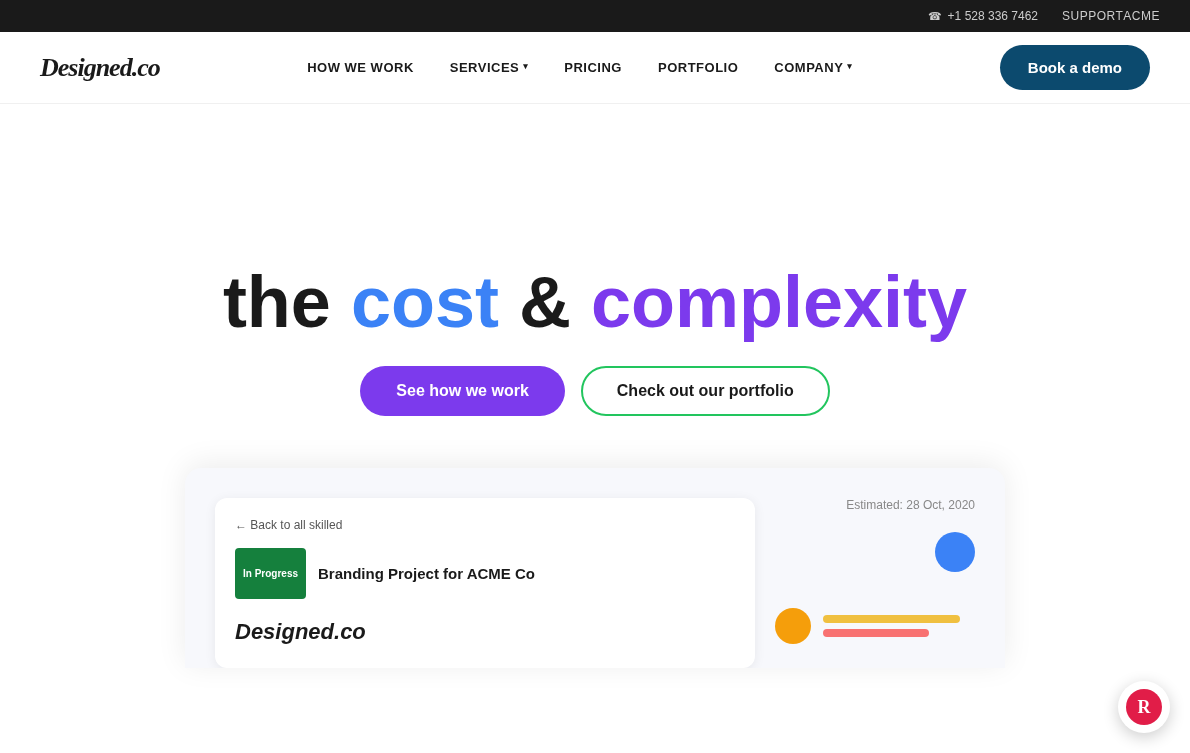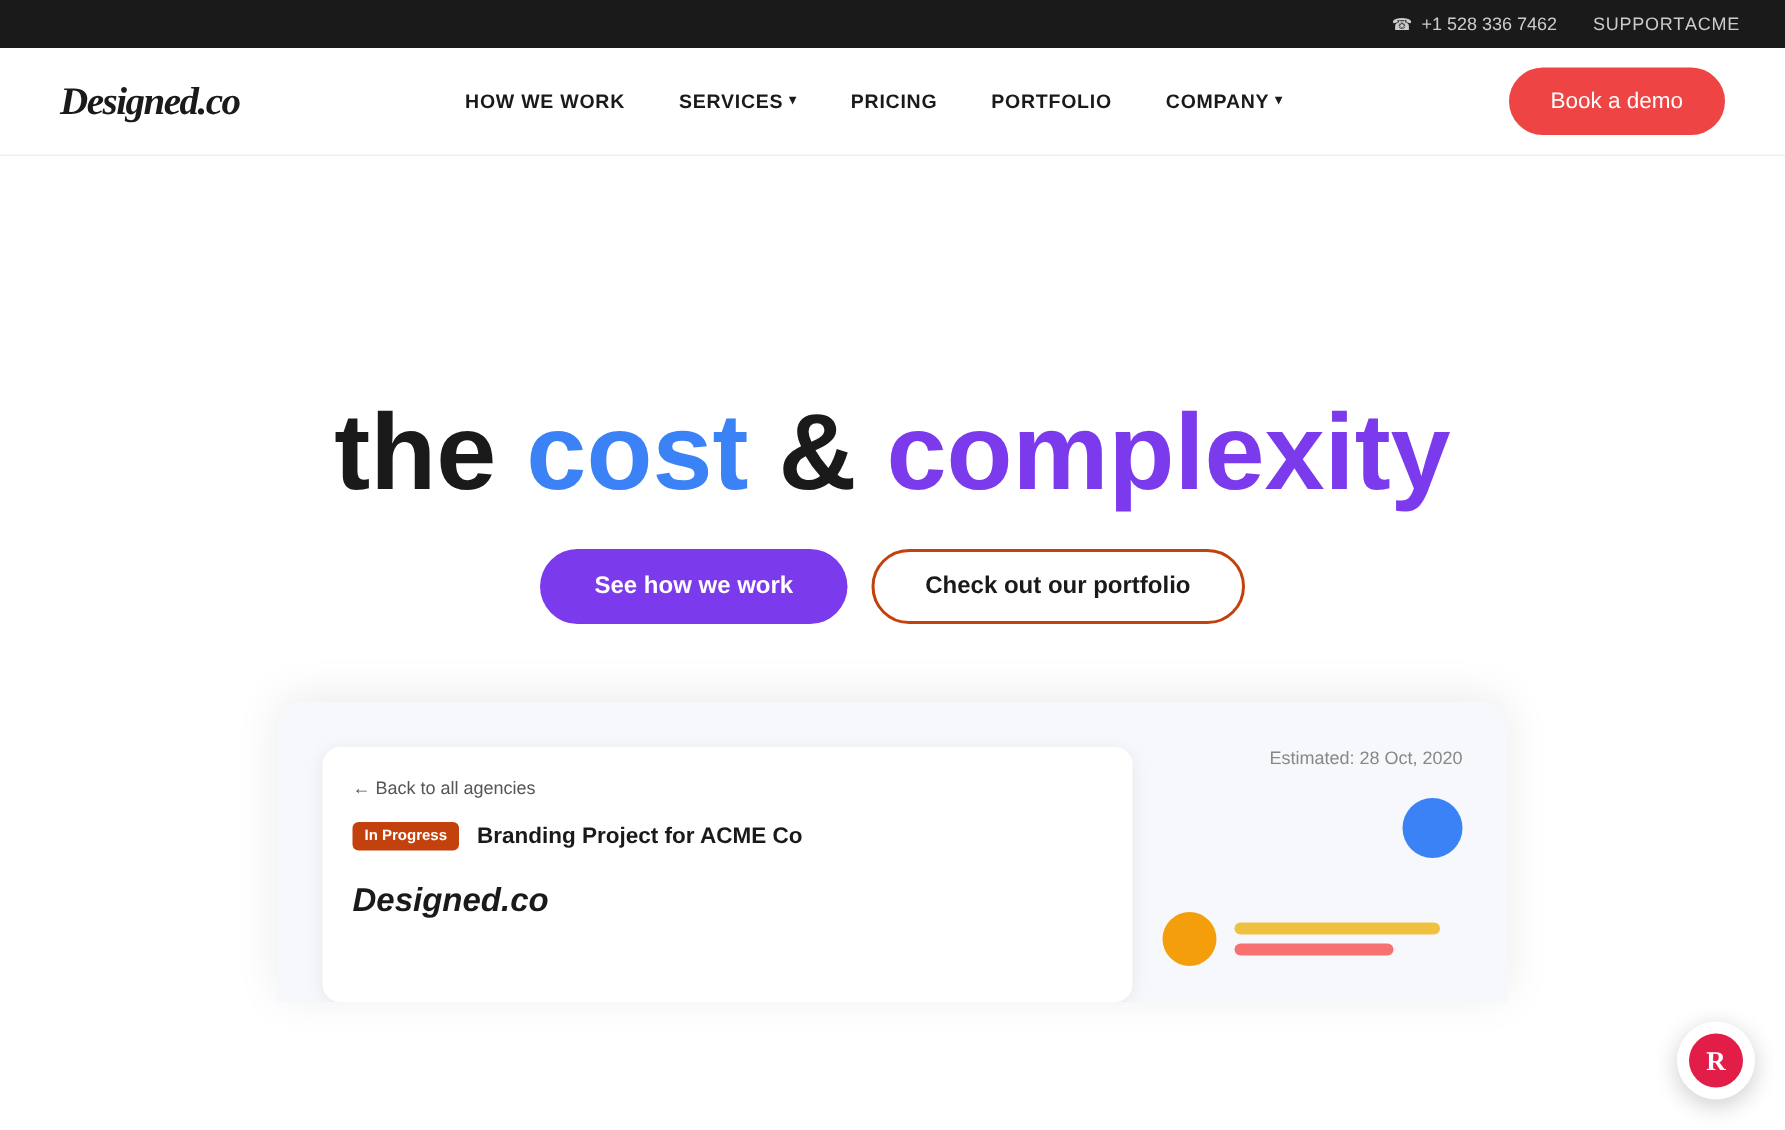--- a/index.html
+++ b/index.html
@@ -77,27 +77,27 @@
       cursor: pointer;
       display: flex;
       gap: 4px;
     }
     .nav-item .chevron {
       font-size: 9px;
       margin-top: 1px;
     }
 
     .book-demo-btn {
-      background: #ef4444;
+      background: #0c4a6e;
       color: #fff;
       border: none;
       border-radius: 30px;
       padding: 14px 28px;
       font-size: 15px;
-      font-weight: 400;
+      font-weight: 700;
       cursor: pointer;
       white-space: nowrap;
     }
 
     
     .hero {
       text-align: center;
       padding: 80px 40px 40px;
       max-width: 900px;
       margin: 0 auto;
@@ -135,21 +135,21 @@
       border: none;
       border-radius: 30px;
       padding: 16px 36px;
       font-size: 16px;
       font-weight: 600;
       cursor: pointer;
     }
     .btn-secondary {
       background: #fff;
       color: #1a1a1a;
-      border: 2px solid #c2410c;
+      border: 2px solid #22c55e;
       border-radius: 30px;
       padding: 14px 34px;
       font-size: 16px;
       font-weight: 600;
       cursor: pointer;
     }
 
     
     .dashboard-preview {
       position: relative;
@@ -180,25 +180,25 @@
       align-items: center;
       gap: 4px;
     }
     .dash-project-row {
       display: flex;
       align-items: center;
       gap: 12px;
       margin-bottom: 20px;
     }
     .dash-badge {
-      background: #c2410c;
+      background: #15803d;
       color: #fff;
       font-size: 10px;
       font-weight: 700;
-      padding: 4px 8px;
+      padding: 20px 8px;
       border-radius: 4px;
     }
     .dash-project-title {
       font-size: 15px;
       font-weight: 700;
       color: #1a1a1a;
     }
     .dash-logo-area {
       display: flex;
       align-items: center;
@@ -338,21 +338,21 @@
     <span>the </span><span class="cost">cost</span><span> &amp; </span><span class="complexity">complexity</span>
   </h1>
 
   <div class="hero-buttons">
     <button class="btn-primary">See how we work</button>
     <button class="btn-secondary">Check out our portfolio</button>
   </div>
 
   <div class="dashboard-preview">
     <div class="dash-left">
-      <div class="dash-back-link">← Back to all agencies</div>
+      <div class="dash-back-link">← Back to all skilled</div>
       <div class="dash-project-row">
         <span class="dash-badge">In Progress</span>
         <span class="dash-project-title">Branding Project for ACME Co</span>
       </div>
       <div class="dash-logo-area">
         <span class="dash-logo-text">Designed.co</span>
       </div>
     </div>
 
     <div class="dash-right">

